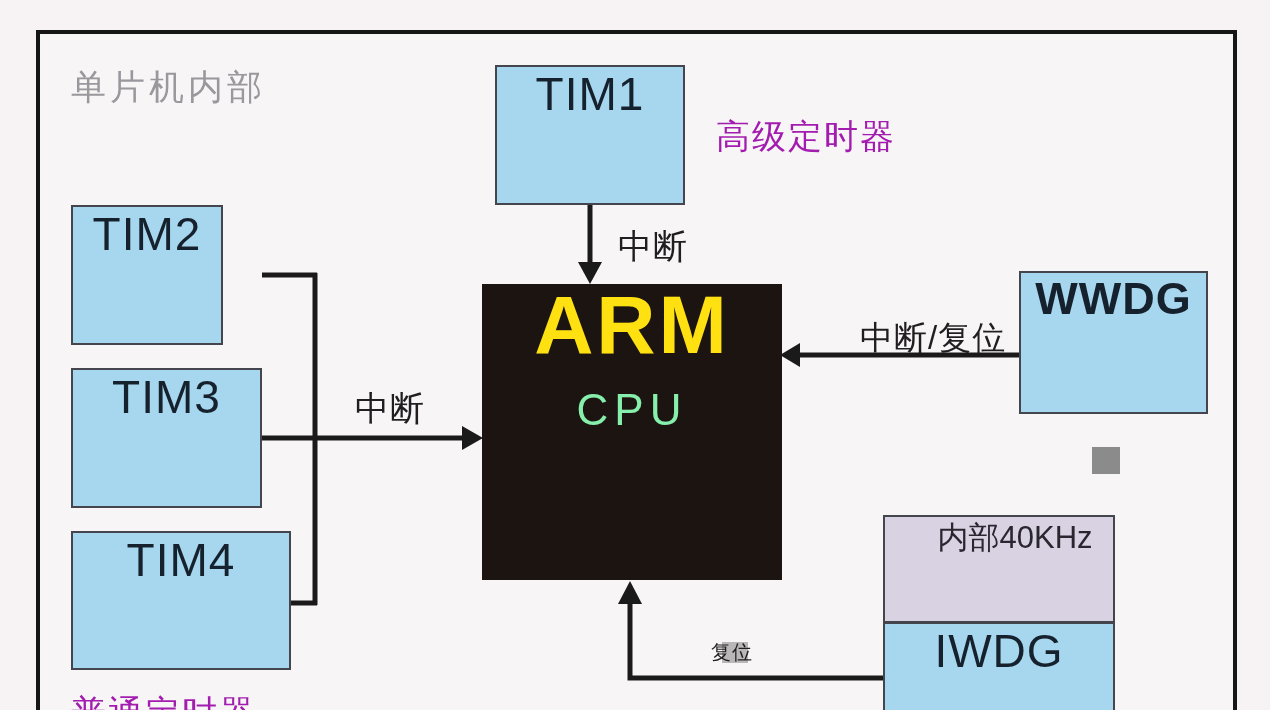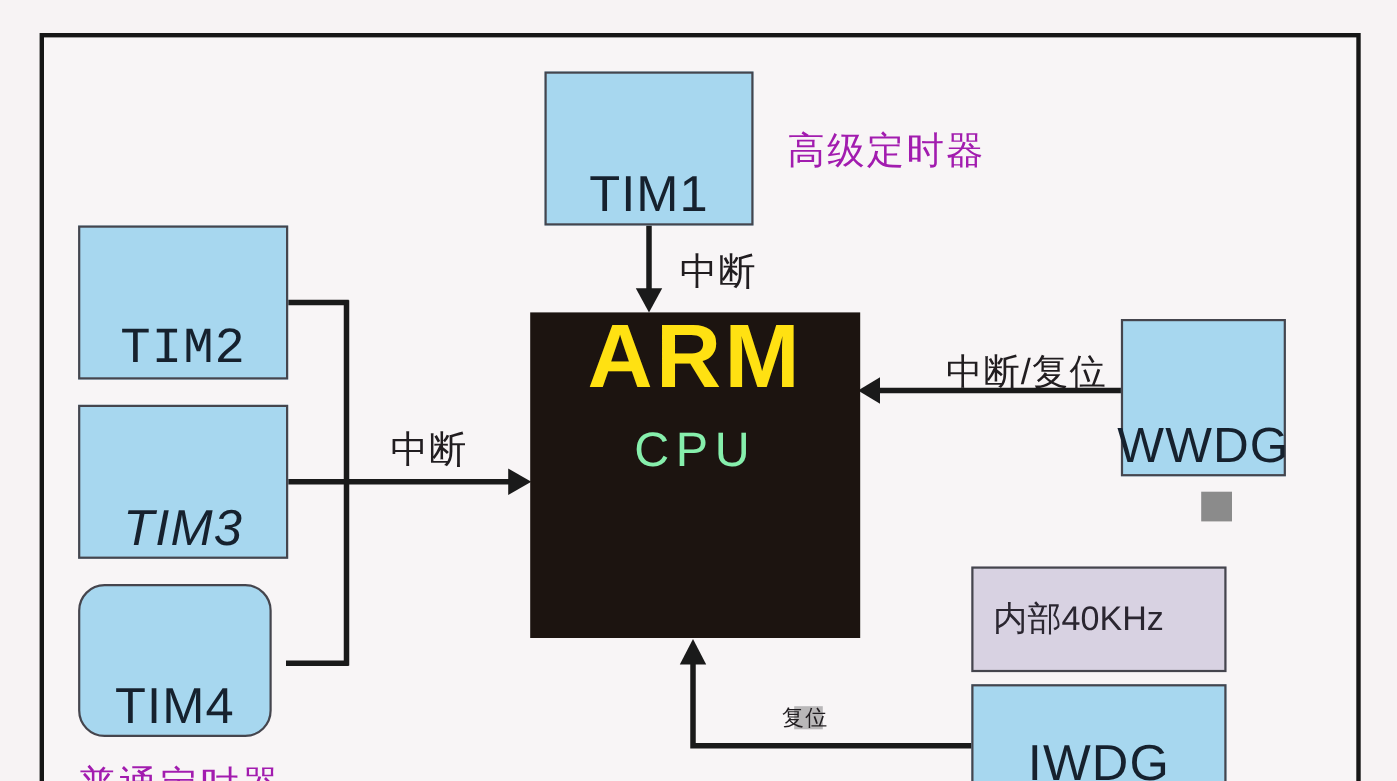--- a/index.html
+++ b/index.html
@@ -10,35 +10,35 @@
   }
   .frame{
     position:absolute;left:36px;top:30px;width:1193px;height:700px;
     border:4px solid #161616;background:#f8f5f6;
   }
   .region-label{
     position:absolute;left:71px;top:64px;
     font-size:35px;color:#9b989d;letter-spacing:4px;font-weight:400;
   }
   .block{
-    position:absolute;display:flex;align-items:flex-end;justify-content:center;
+    position:absolute;display:flex;align-items:flex-start;justify-content:center;
     background:#a7d7ef;border:2px solid #45454d;box-sizing:border-box;
     color:#16212e;font-size:46px;font-weight:500;letter-spacing:1px;
   }
   .tim1{left:495px;top:65px;width:190px;height:140px;}
-  .tim2{left:71px;top:205px;width:191px;height:140px;font-family:Liberation Mono, monospace;}
-  .tim3{left:71px;top:368px;width:191px;height:140px;font-style:italic;}
-  .tim4{left:71px;top:531px;width:176px;height:139px;border-radius:24px;}
-  .wwdg{left:1019px;top:290px;width:150px;height:143px;font-weight:400;font-size:45px;}
+  .tim2{left:71px;top:205px;width:152px;height:140px;}
+  .tim3{left:71px;top:368px;width:191px;height:140px;}
+  .tim4{left:71px;top:531px;width:220px;height:139px;}
+  .wwdg{left:1019px;top:271px;width:189px;height:143px;font-weight:700;font-size:45px;}
   .iwdg{left:883px;top:622px;width:232px;height:100px;font-weight:400;}
   .osc{
-    position:absolute;left:883px;top:515px;width:232px;height:96px;
+    position:absolute;left:883px;top:515px;width:232px;height:108px;
     background:#d8d2e2;border:2px solid #45454d;box-sizing:border-box;
     color:#2a2630;font-size:31px;line-height:42px;
-    display:flex;flex-direction:column;justify-content:center;padding-left:18px;
+    display:flex;flex-direction:row;justify-content:center;padding-left:32px;
   }
   .arm{
     position:absolute;left:482px;top:284px;width:300px;height:296px;
     background:#1c1410;display:flex;flex-direction:column;
     align-items:center;
   }
   .arm-title{color:#ffe112;font-size:82px;font-weight:700;letter-spacing:3px;line-height:1;}
   .arm-sub{color:#86efac;font-size:44px;font-weight:400;letter-spacing:6px;margin-top:22px;line-height:1;}
   .caption{position:absolute;color:#a21caf;font-size:34px;letter-spacing:2px;}
   .cap-tim1{left:716px;top:114px;}
@@ -54,20 +54,21 @@
   .art-reset{left:722px;top:642px;width:26px;height:21px;background:#b9b7b8;}
   .wires{position:absolute;left:0;top:0;width:1270px;height:710px;pointer-events:none;}
 </style>
 </head>
 <body>
 
 <div class="canvas">
 
   <div class="frame"></div>
 
+  <div class="region-label">单片机内部</div>
 
   <svg class="wires" viewBox="0 0 1270 710" xmlns="http://www.w3.org/2000/svg">
 
     <line x1="590" y1="205" x2="590" y2="266" stroke="#1a1a1a" stroke-width="5"></line>
     <polygon points="578,262 602,262 590,284" fill="#1a1a1a"></polygon>
 
     <line x1="262" y1="275" x2="317" y2="275" stroke="#1a1a1a" stroke-width="5"></line>
     <line x1="260" y1="603" x2="317" y2="603" stroke="#1a1a1a" stroke-width="5"></line>
     <line x1="315" y1="273" x2="315" y2="605" stroke="#1a1a1a" stroke-width="5"></line>
 

